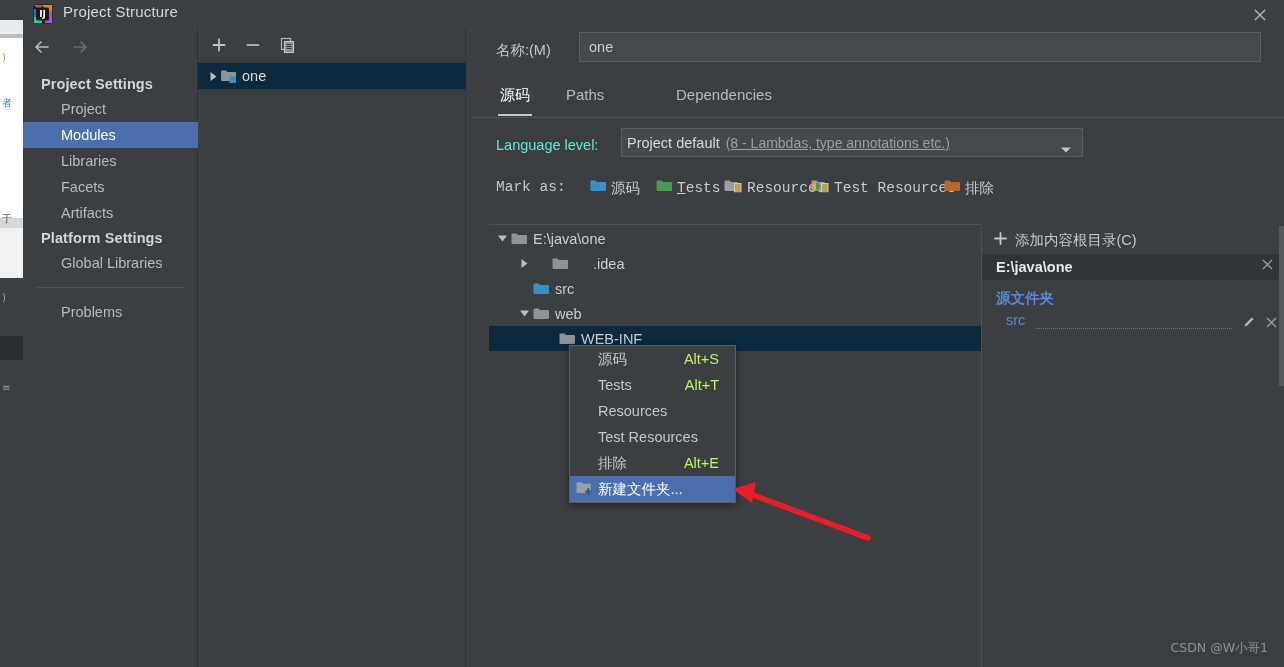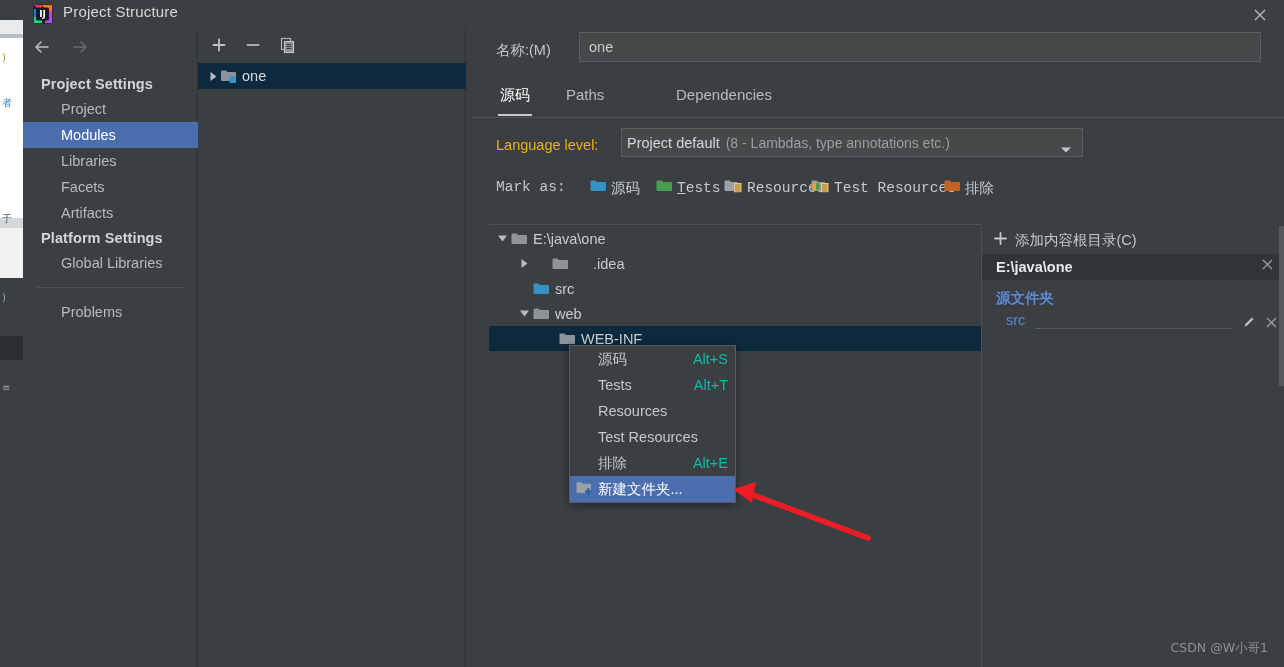--- a/index.html
+++ b/index.html
@@ -108,28 +108,28 @@
     cursor:pointer; padding:4px 2px 0 2px;
   }
   .tab.active { color:#ffffff; }
   .tab.active::after {
     content:""; position:absolute; left:0; right:0; bottom:0;
     height:2px; background:#c7cacd;
   }
   .tab-line { position:absolute; left:6px; right:0; bottom:0; height:1px; background:#4e5153; }
 
   .lang-row { position:relative; height:42px; margin-top:8px; }
-  .lang-label { position:absolute; left:30px; top:11px; font-size:14.5px; color:#eab308; }
+  .lang-label { position:absolute; left:30px; top:11px; font-size:14.5px; color:#5eead4; }
   .lang-combo {
     position:absolute; left:155px; top:2px; width:462px; height:29px;
     background:#45494a; border:1px solid #5a5e60; display:flex; align-items:center;
     cursor:pointer;
   }
   .lang-main { font-size:14.5px; color:#d5d8db; margin-left:5px; }
-  .lang-sub  { font-size:14px; color:#9a9ea1; margin-left:6px; }
+  .lang-sub  { font-size:14px; color:#9a9ea1; margin-left:6px;text-decoration:underline; }
   .lang-caret { position:absolute; right:10px; top:11px; }
 
   .mark-row { position:relative; height:34px; margin-top:4px;font-family:Liberation Mono, monospace; }
   .mark-label { position:absolute; left:30px; top:7px; font-size:14.5px; color:#c3c6c9; }
   .mark-item {
     position:absolute; top:5px; height:22px; display:flex; align-items:center;
     font-size:14.5px; color:#c7cacd; cursor:pointer; gap:4px; white-space:nowrap;
   }
   .mark-item u { text-decoration:underline; }
 
@@ -177,21 +177,21 @@
   
   .ctxmenu {
     position:absolute; left:546px; top:345px; width:167px;
     background:#3c3f41; border:1px solid #5a5e60; z-index:40;
     box-shadow:0 2px 8px rgba(0,0,0,.45);
   }
   .ctx-item {
     position:relative; height:26px; display:flex; align-items:center;
     font-size:14.5px; color:#c5c8cb; padding-left:28px; cursor:pointer;
   }
-  .ctx-item .acc { position:absolute; right:7px; font-size:14.5px; color:#14b8a6; }
+  .ctx-item .acc { position:absolute; right:16px; font-size:14.5px; color:#bef264; }
   .ctx-item.hl { background:#4b6eaf; color:#ffffff; }
   .ctx-item.hl .ico { position:absolute; left:6px; top:4px; }
 
   
   .arrow-svg { position:absolute; left:700px; top:470px; z-index:60; pointer-events:none; }
 
   .watermark {
     position:absolute; right:16px; bottom:10px; font-size:12.5px; color:#8d9094;
     font-family:"DejaVu Sans", sans-serif;
   }

